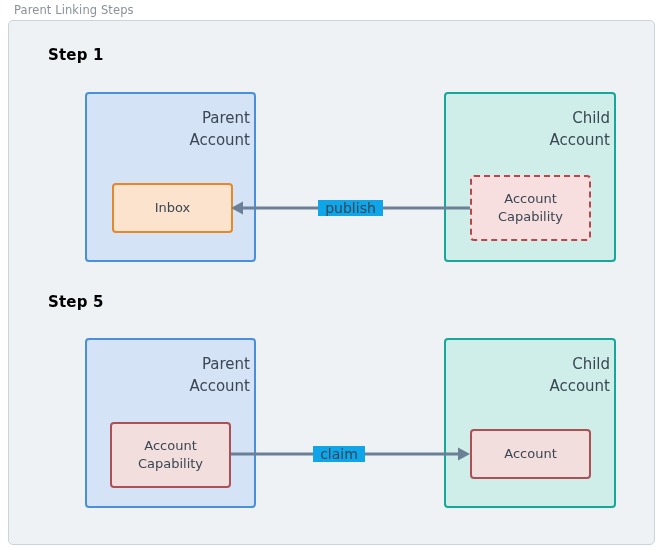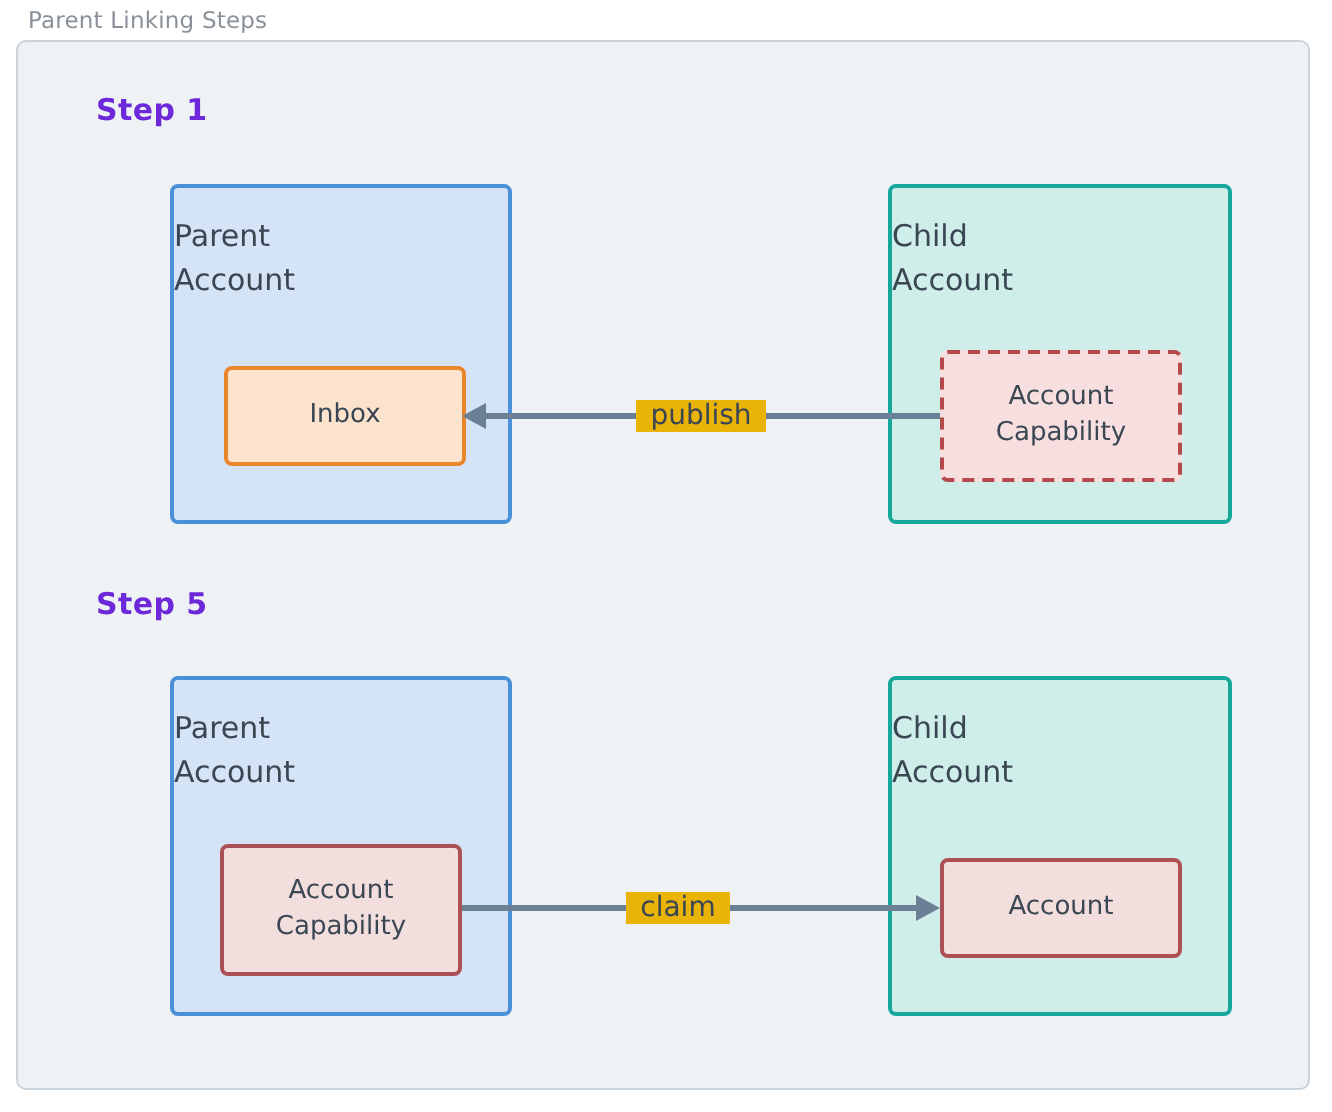--- a/index.html
+++ b/index.html
@@ -35,21 +35,21 @@
     background: #eef2f4;
     border: 1px solid #cbd4da;
     border-radius: 5px;
   }
 
   
   .step-heading {
     position: absolute;
     font-size: 15px;
     font-weight: bold;
-    color: #6d28d9;
+    color: #000000;
     letter-spacing: 0.2px;
     white-space: nowrap;
   }
   #step1-heading { left: 48px; top: 46px; }
   #step2-heading { left: 48px; top: 293px; }
 
   
   .account-box {
     position: absolute;
     box-sizing: border-box;
@@ -62,21 +62,21 @@
     border-color: #4a90d9;
   }
   .account-box.child {
     background: #cfeeea;
     border-color: #16a79b;
   }
   .account-title {
     position: absolute;
     left: 0;
     right: 4px;
-    text-align: left;
+    text-align: right;
     font-size: 15px;
     line-height: 1.45;
     color: #3b4653;
     white-space: pre-line;
   }
 
   
   #s1-parent { left: 85px;  top: 92px;  width: 171px; height: 170px; }
   #s1-child  { left: 444px; top: 92px;  width: 172px; height: 170px; }
   #s2-parent { left: 85px;  top: 338px; width: 171px; height: 170px; }
@@ -129,21 +129,21 @@
     justify-content: center;
   }
   #conn-publish { left: 231px; top: 188px; width: 239px; }
   #conn-claim   { left: 231px; top: 434px; width: 216px; }
 
   .connector svg { position: absolute; left: 0; top: 0; }
 
   .conn-label {
     position: relative;
     z-index: 2;
-    background: #eab308;
+    background: #0ea5e9;
     padding: 0 7px;
     font-size: 14px;
     color: #3b4653;
     white-space: nowrap;
   }
 </style>
 </head>
 <body>
 
 <div id="panel-title">Parent Linking Steps</div>

